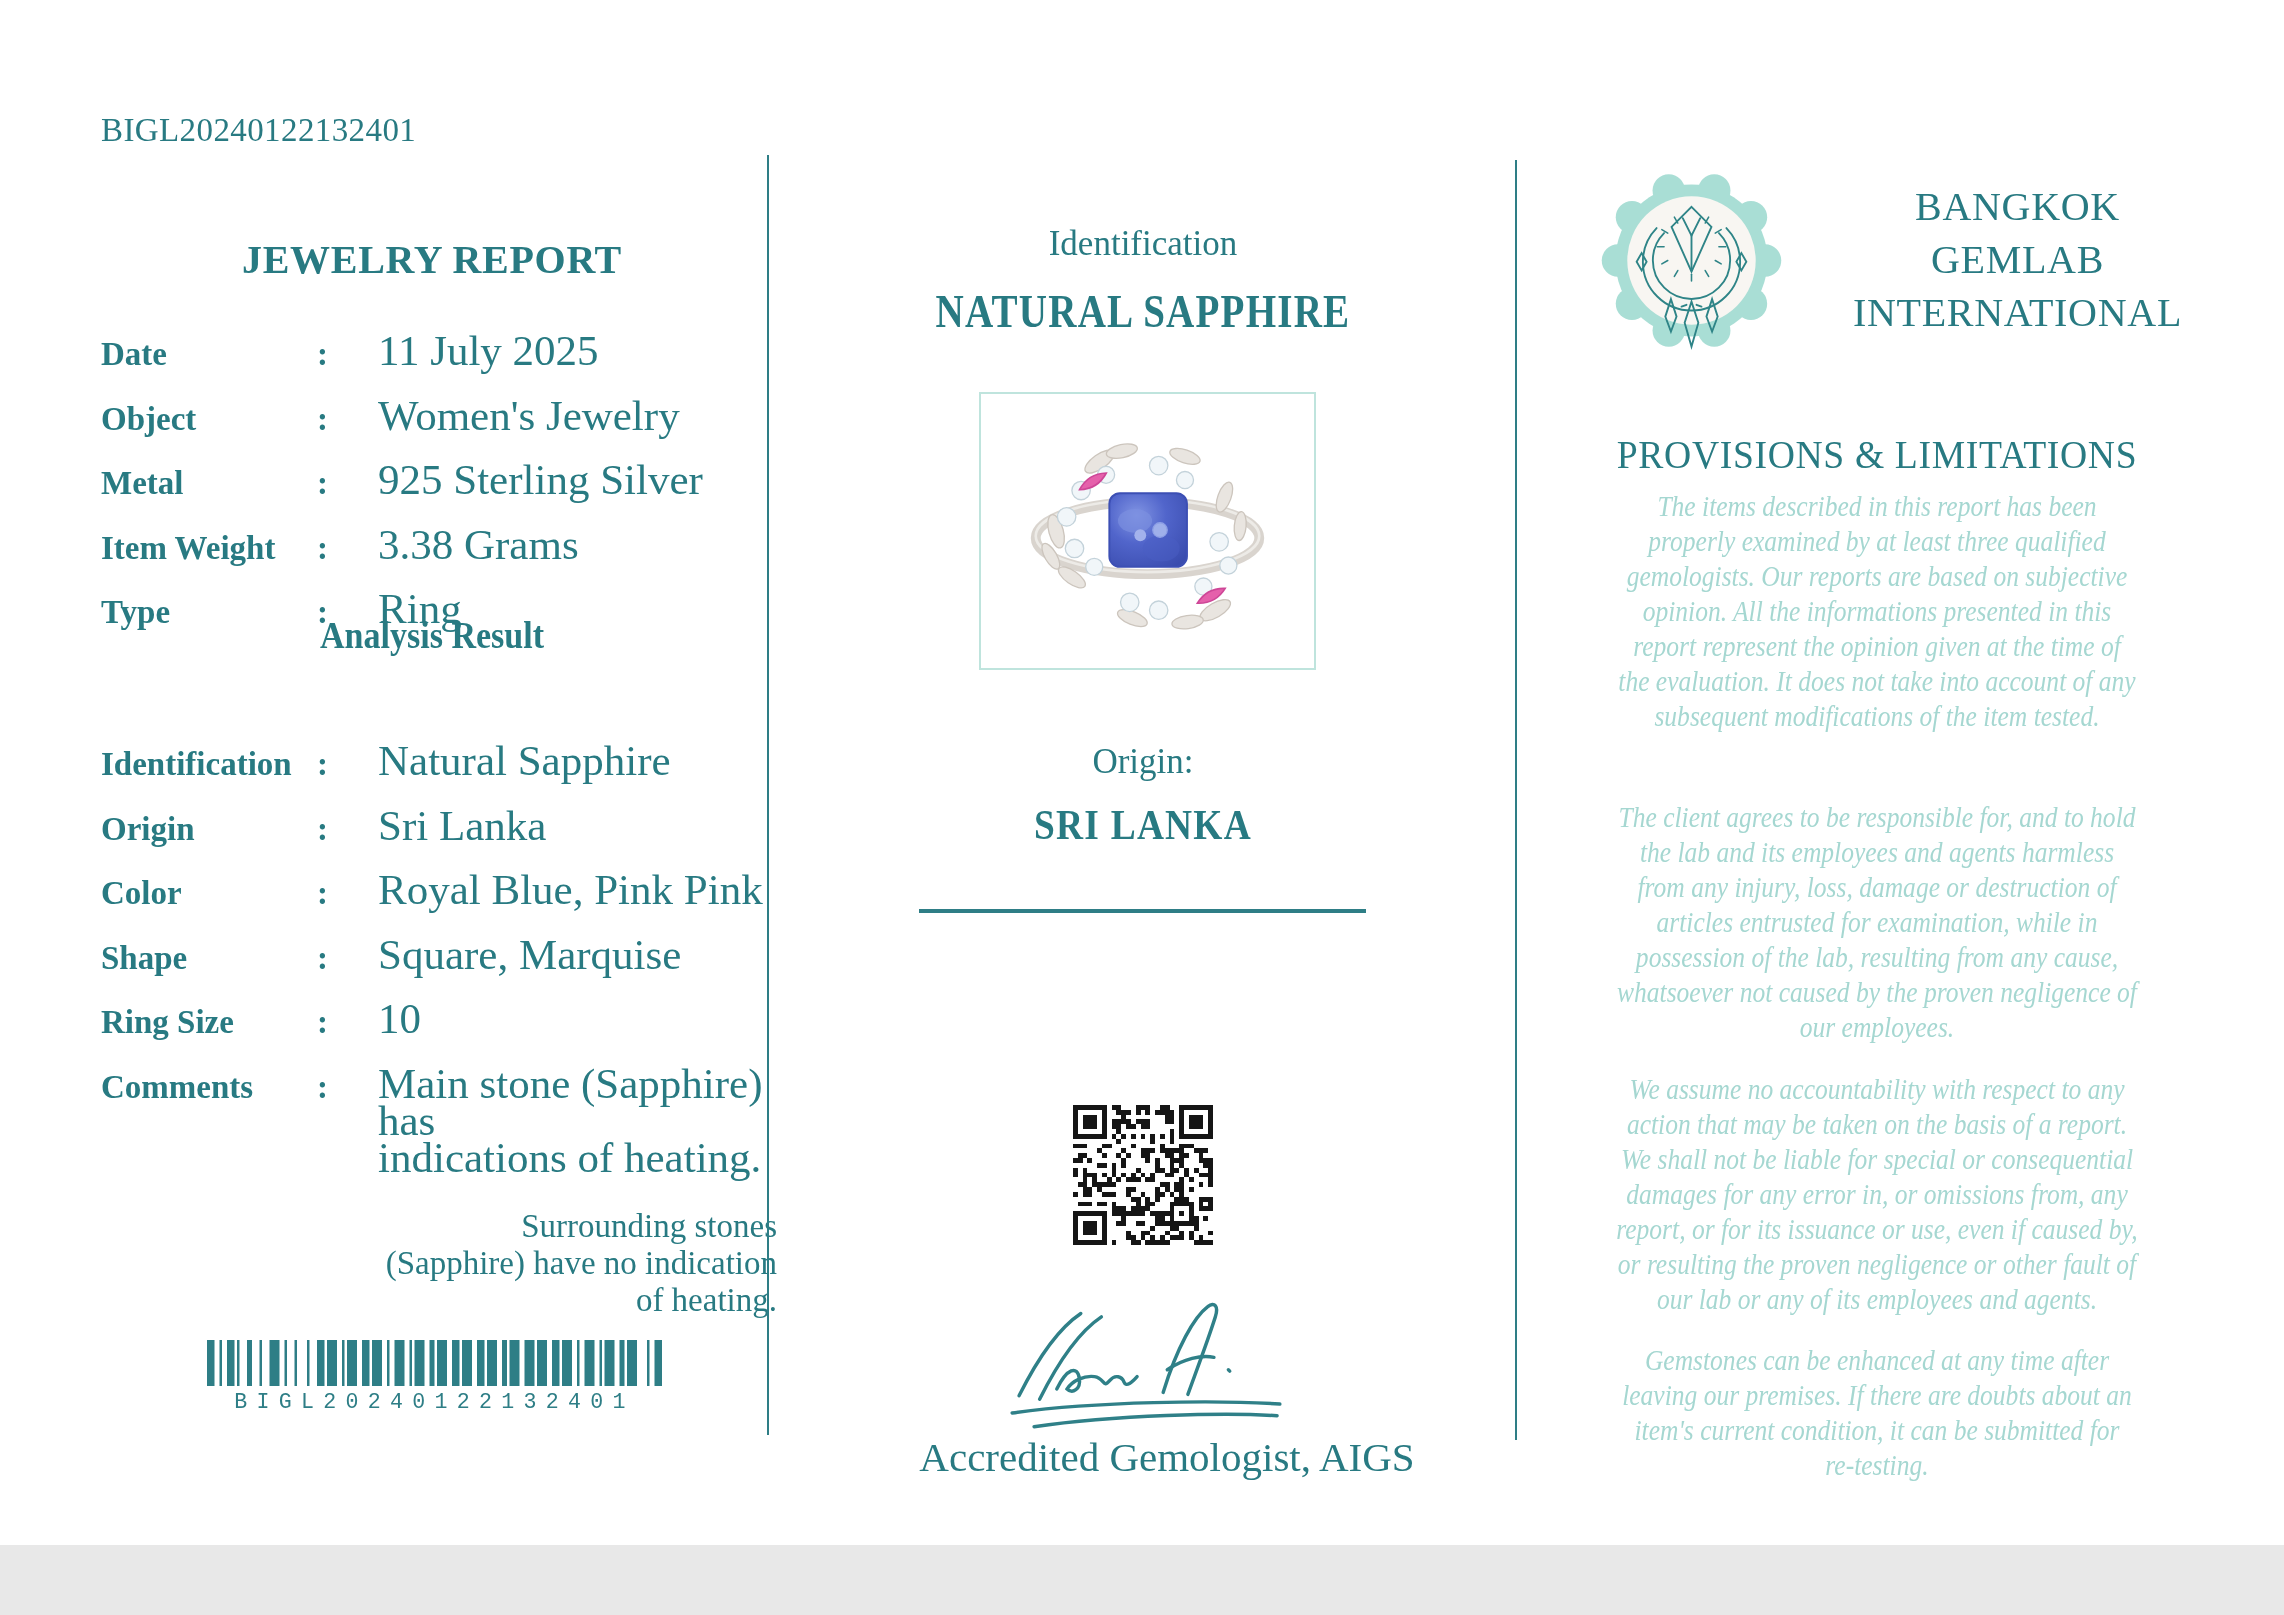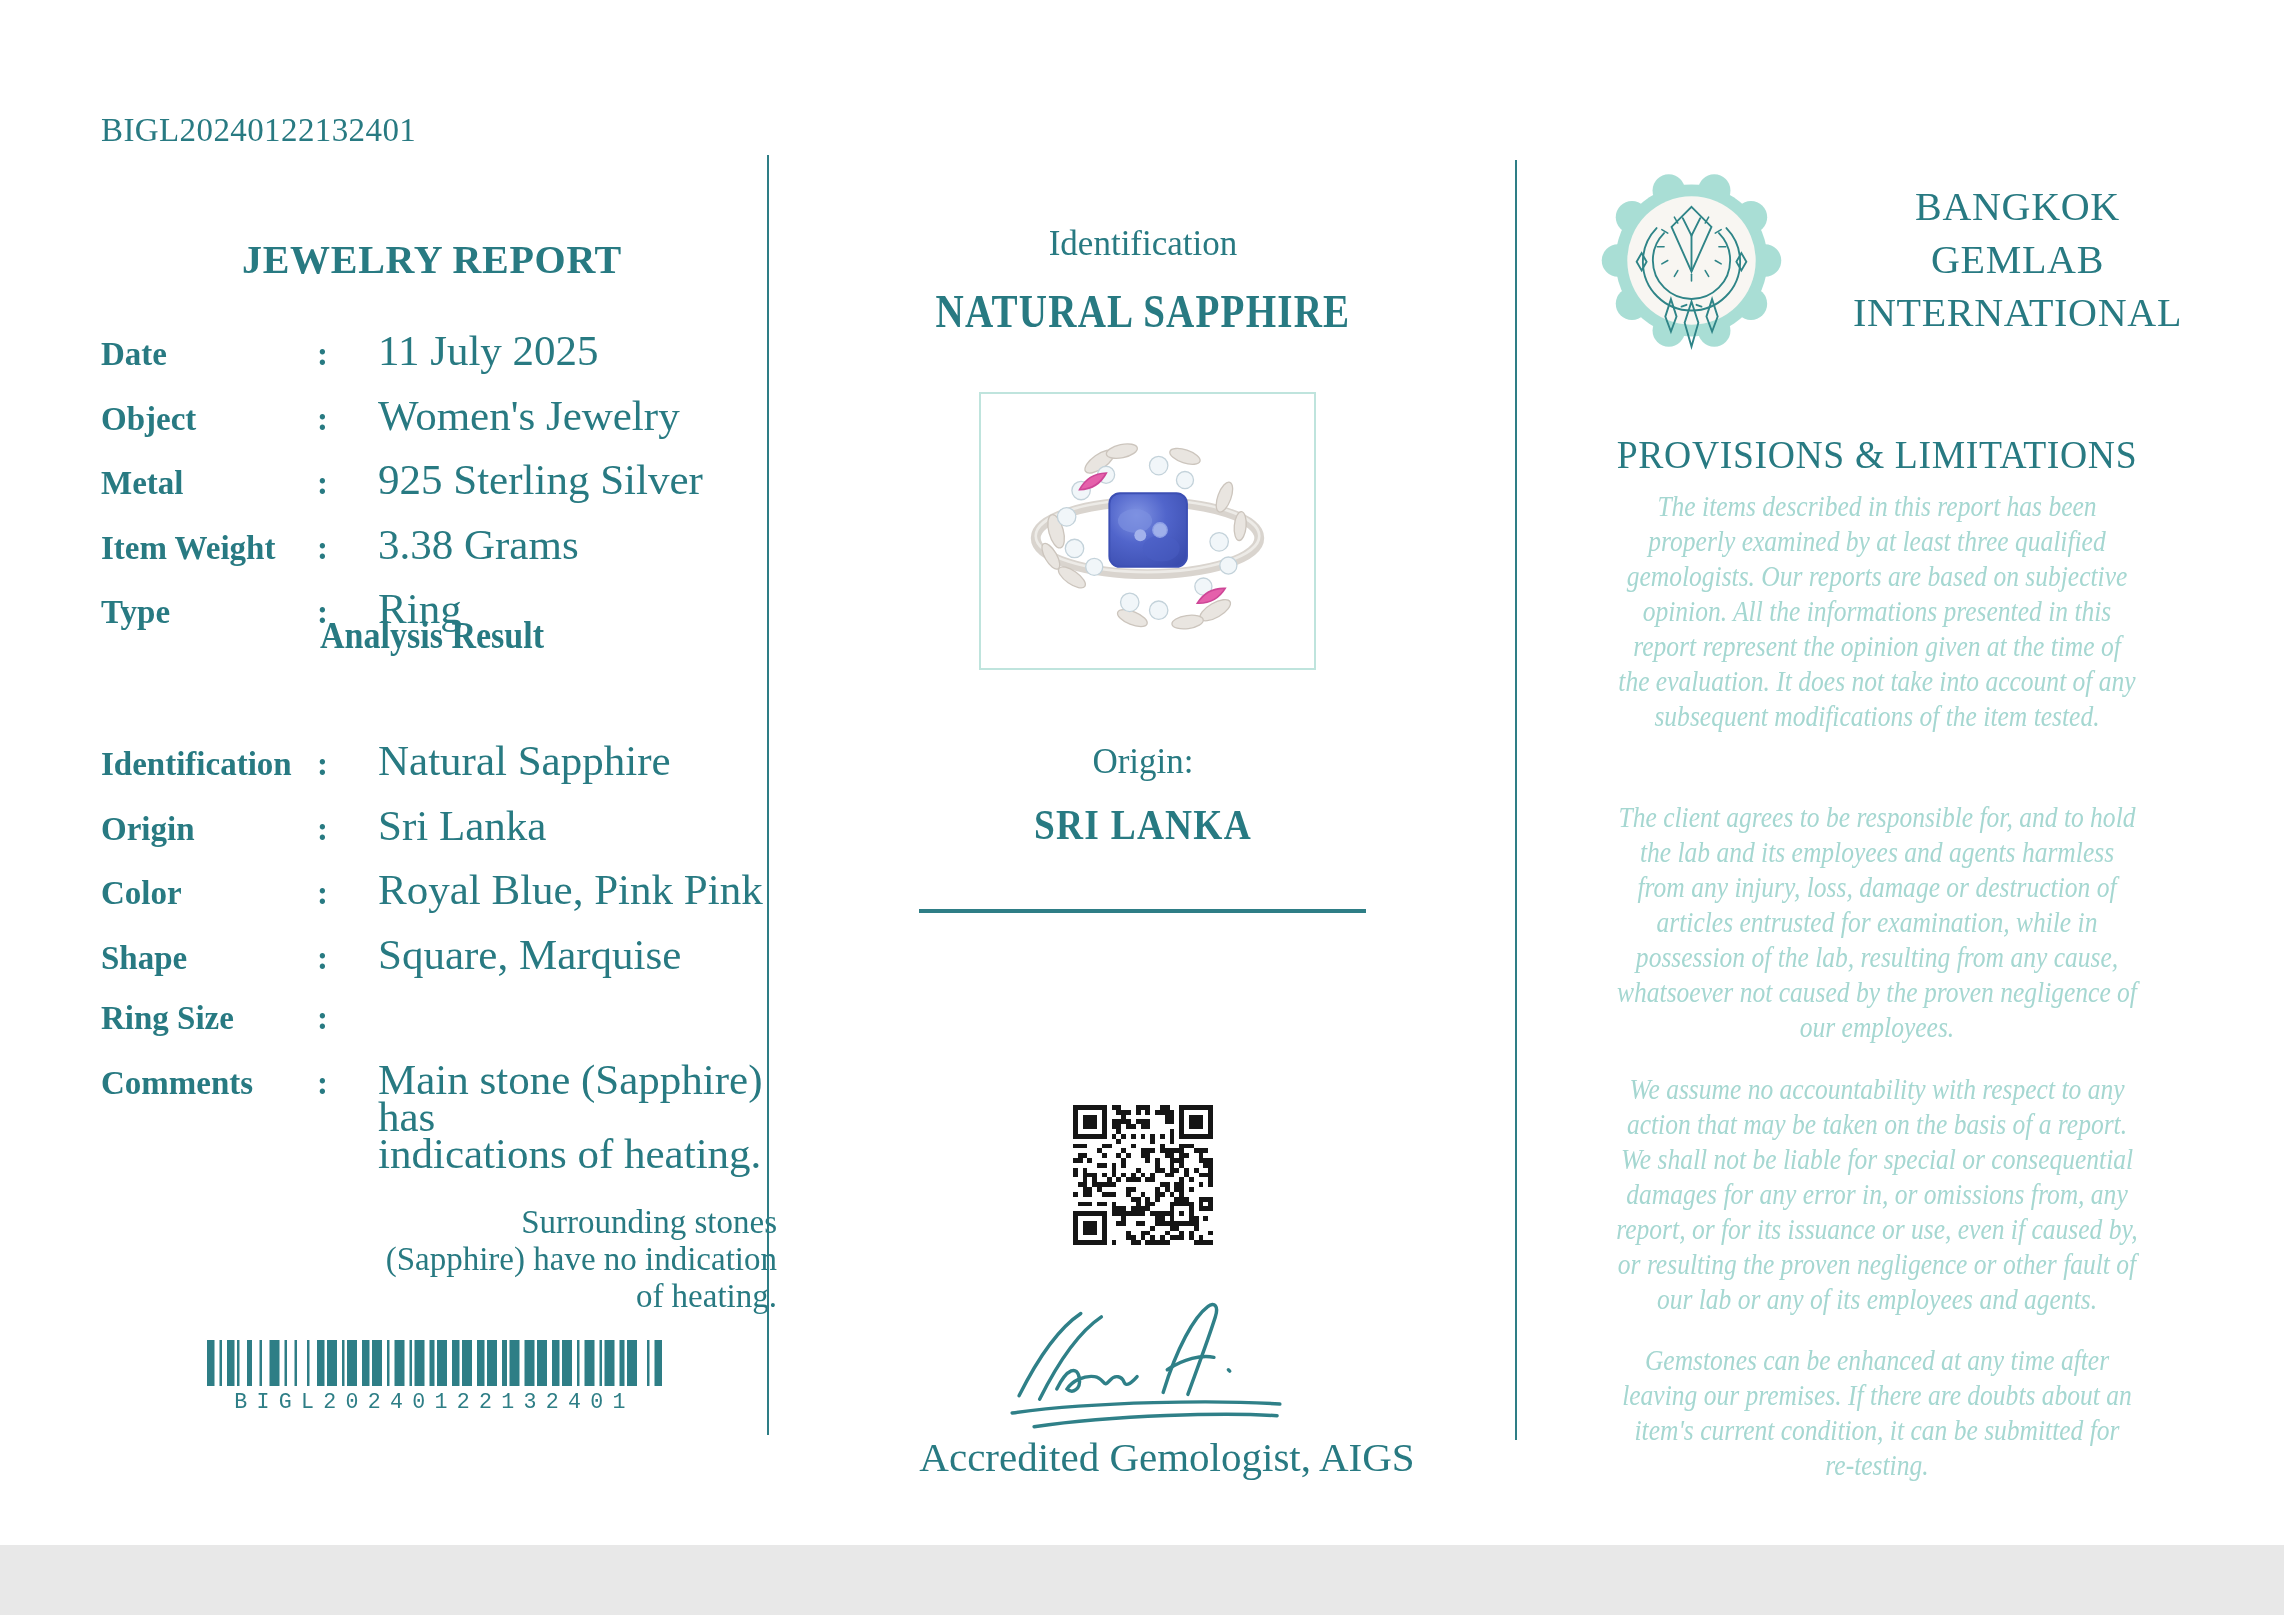--- a/index.html
+++ b/index.html
@@ -117,20 +117,21 @@
       <span class="val">Royal Blue, Pink Pink</span>
     </div>
     <div class="row">
       <span class="lbl">Shape</span>
       <span class="cln">:</span>
       <span class="val">Square, Marquise</span>
     </div>
     <div class="row">
       <span class="lbl">Ring Size</span>
       <span class="cln">:</span>
+      <span class="val">10</span>
     </div>
     <div class="row">
       <span class="lbl">Comments</span>
       <span class="cln">:</span>
       <span class="val">Main stone (Sapphire) has
 indications of heating.</span>
     </div>
     <div class="comments-extra">Surrounding stones
 (Sapphire) have no indication
 of heating.</div>

